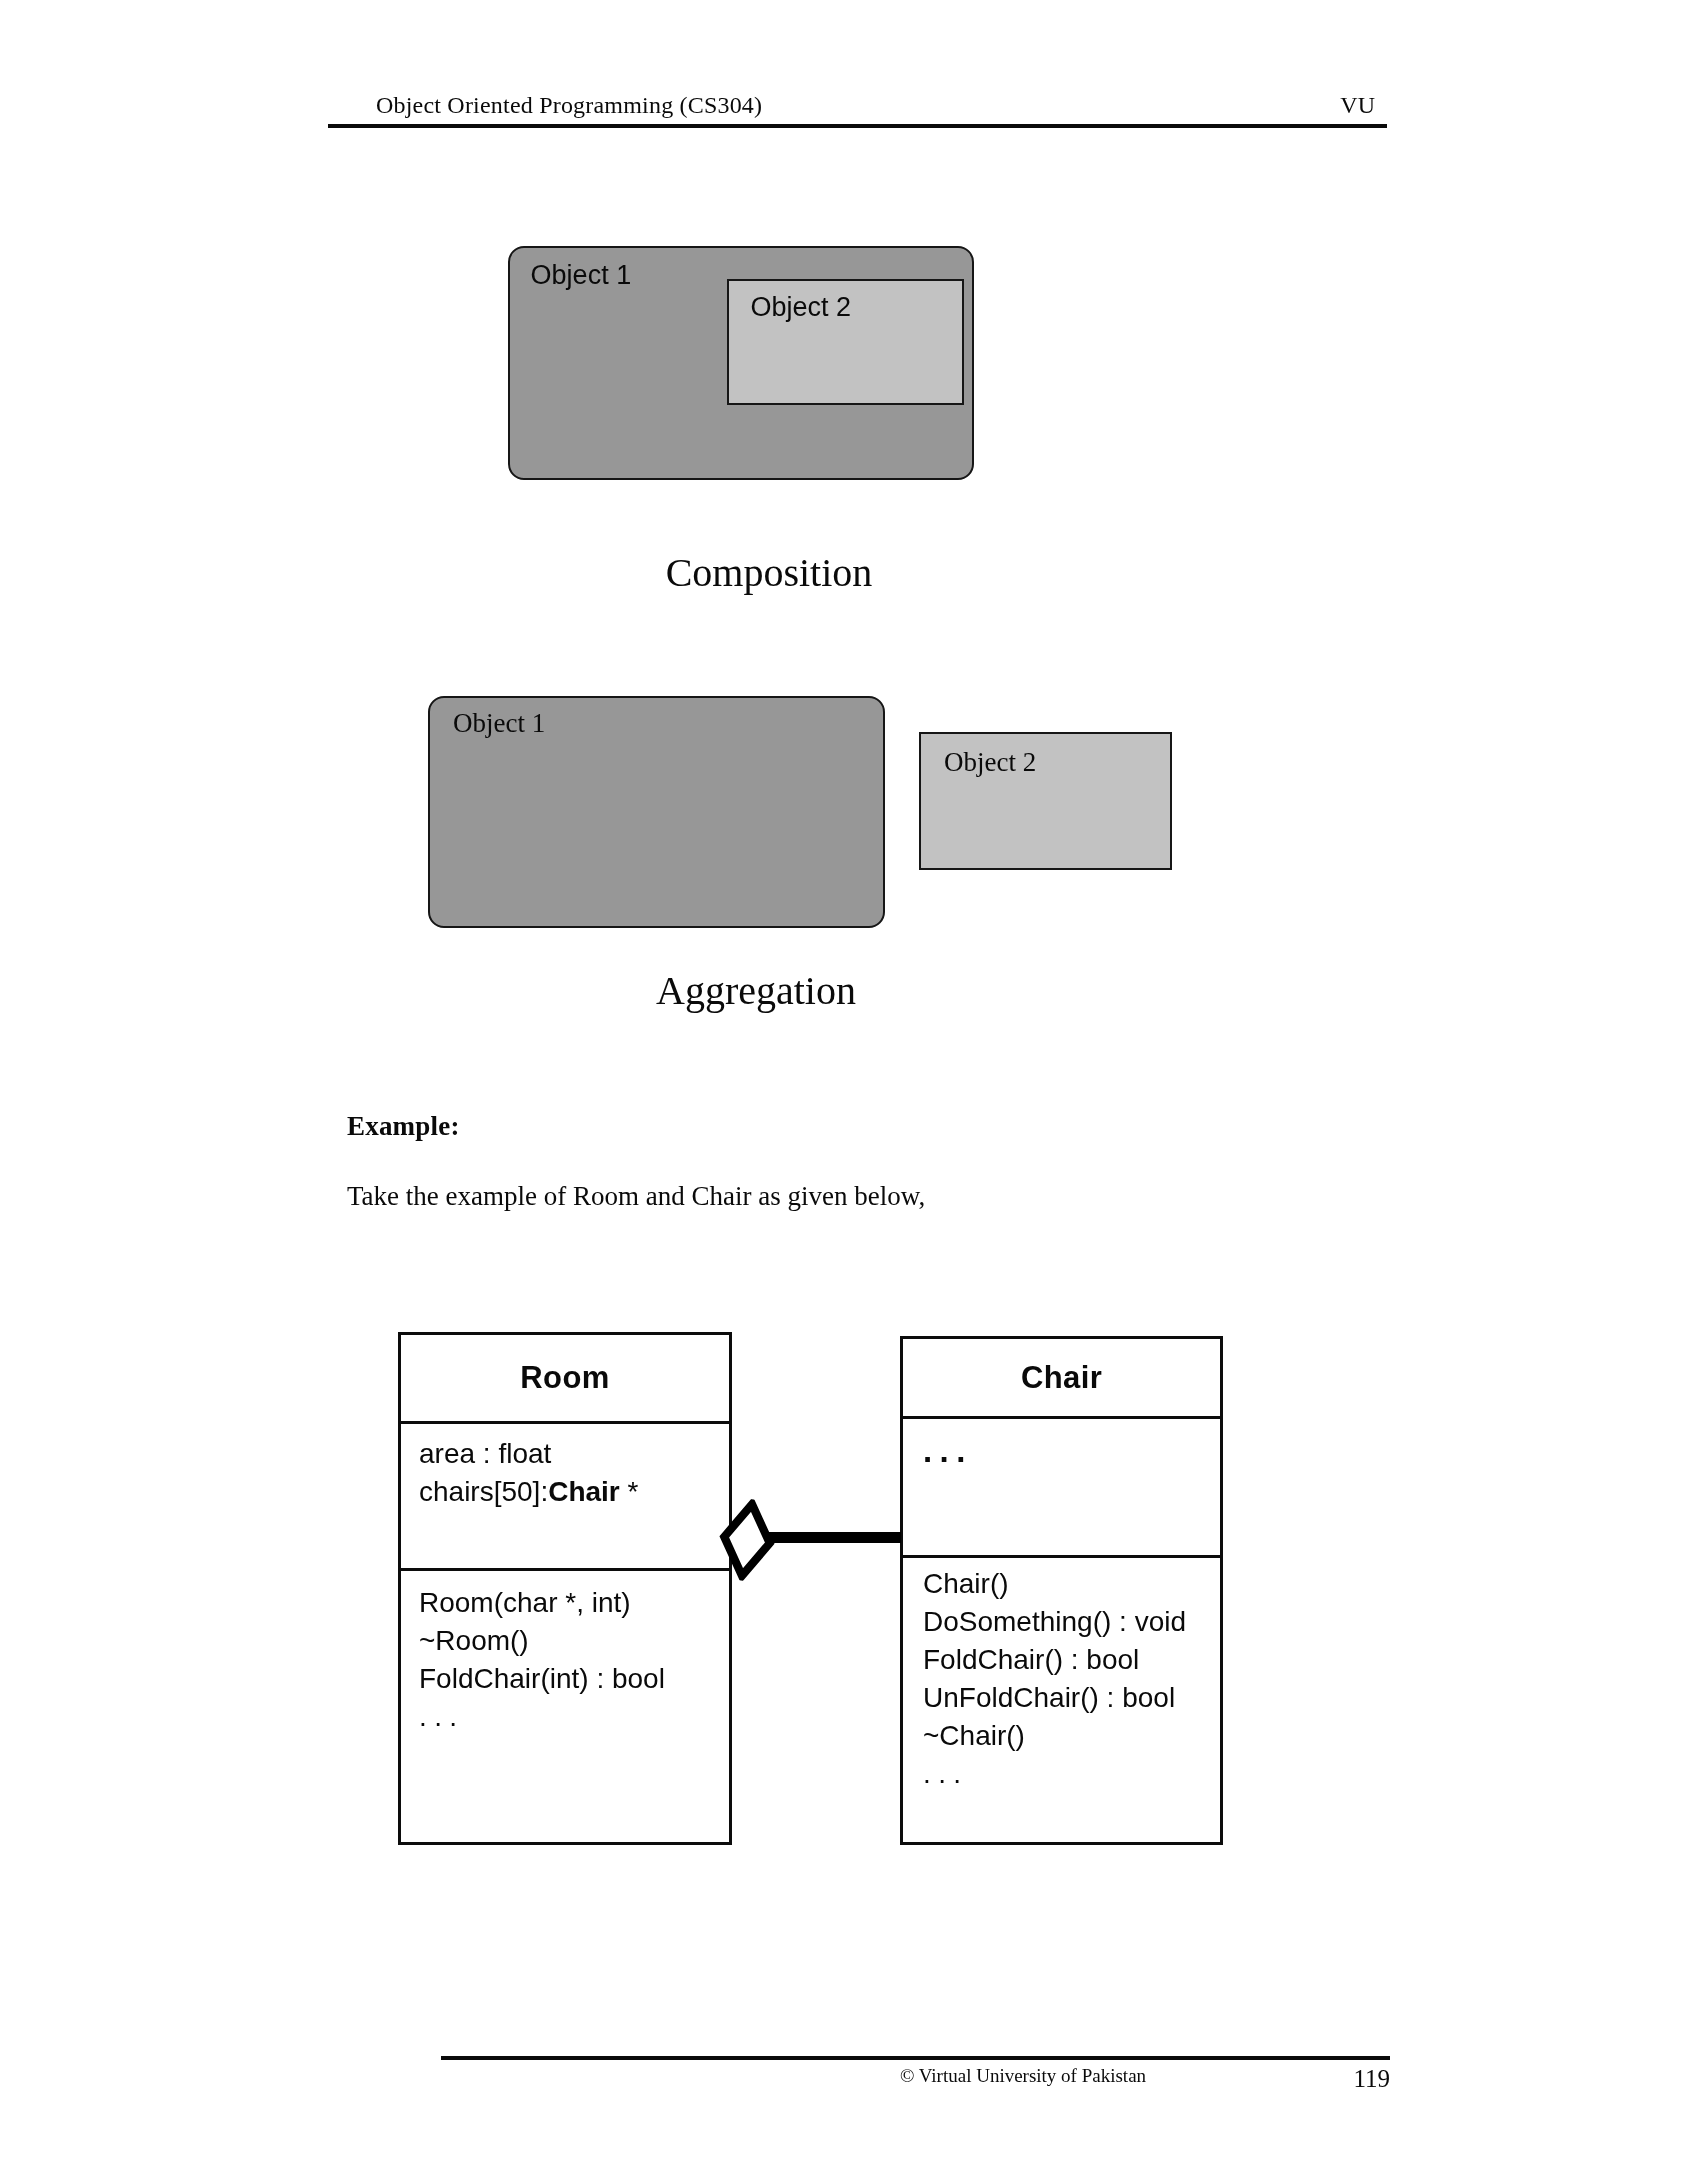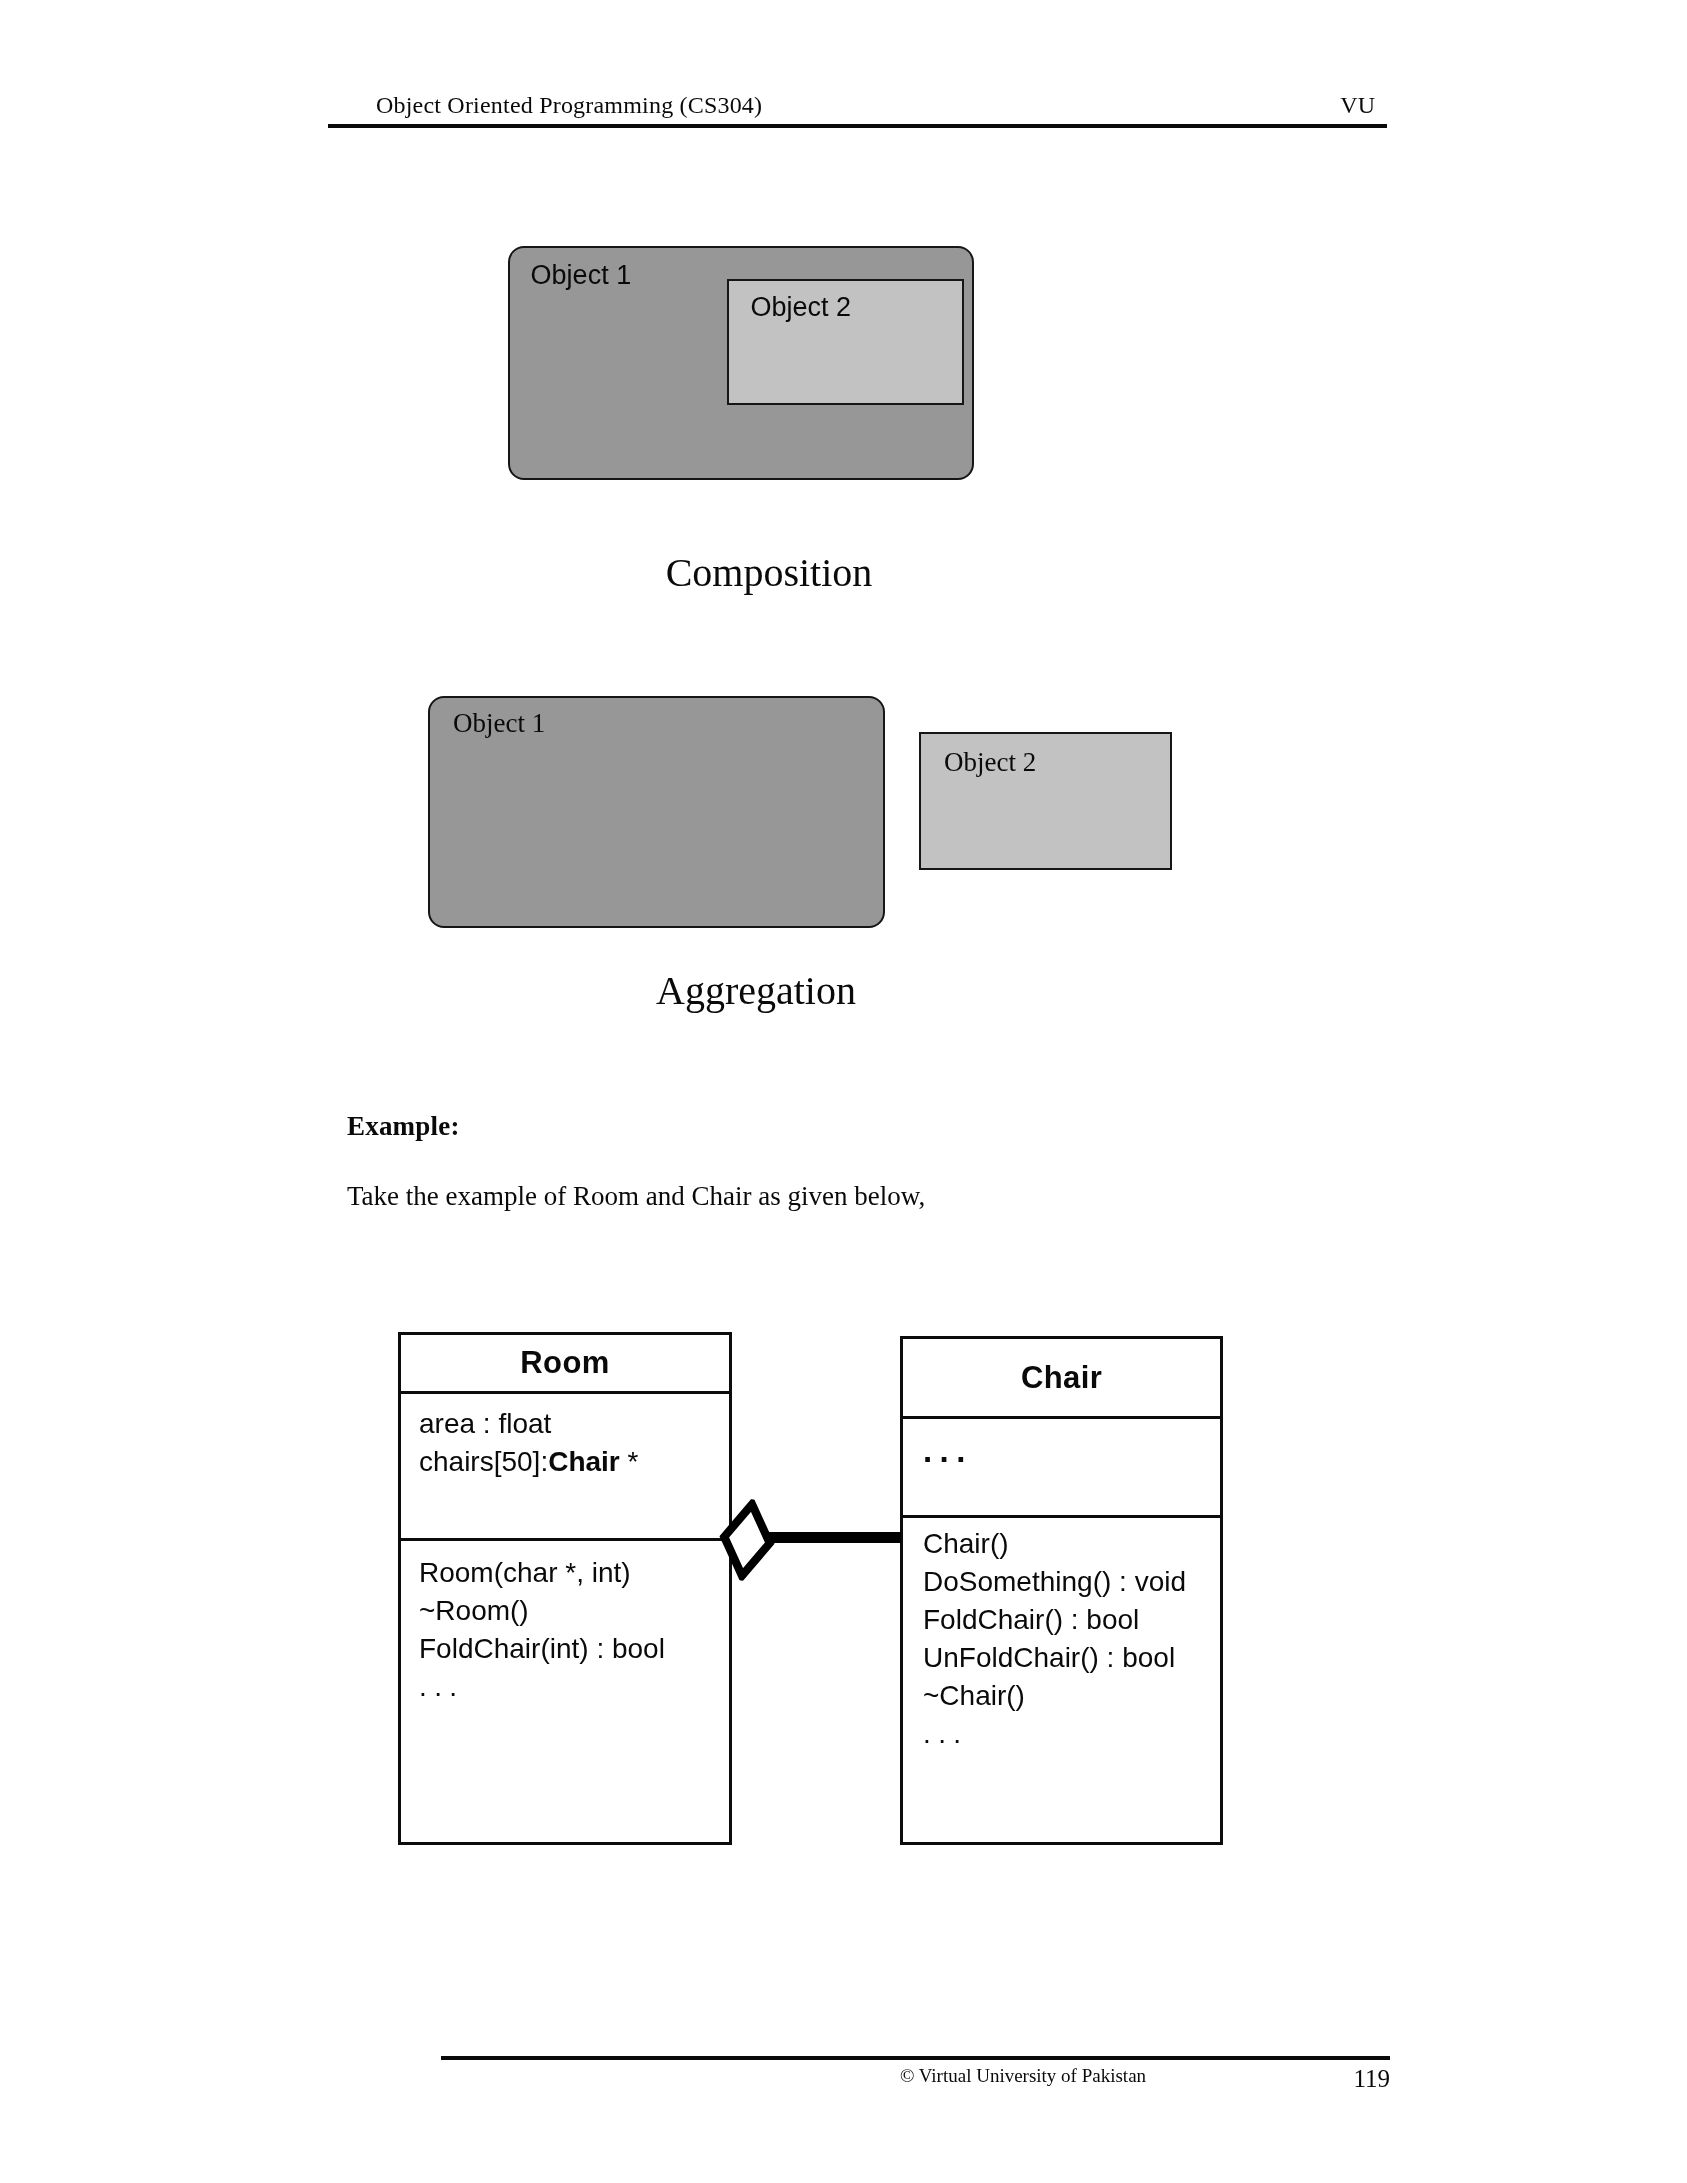--- a/index.html
+++ b/index.html
@@ -39,26 +39,26 @@
   .uml-box{
     position:absolute;background:#ffffff;border:3.3px solid #0c0c0c;box-sizing:border-box;
     font-family:"Liberation Sans",sans-serif;
   }
   .room-box{left:398px;top:1332px;width:334px;height:513px;}
   .chair-box{left:900px;top:1336px;width:323px;height:509px;}
   .uml-sec{box-sizing:border-box;position:relative;}
   .uml-sec + .uml-sec{border-top:3.3px solid #0c0c0c;}
   .uml-title{display:flex;align-items:center;justify-content:center;
     font-size:31px;font-weight:700;letter-spacing:0.4px;}
-  .room-box .s1{height:56px;}
+  .room-box .s1{height:86px;}
   .room-box .s2{height:147px;padding:10.7px 6.6px 0 18px;}
   .room-box .s3{height:288px;padding:13px 6.6px 0 18px;}
   .chair-box .s1{height:77px;}
   .chair-box .s2{height:99px;padding:15px 6.6px 0 20px;}
-  .chair-box .s3{height:327px;padding:6.6px 6.6px 0 20px;}
+  .chair-box .s3{height:327px;padding:6.6px 6.6px 0 20px;margin-top:40px;}
   .uml-line{font-size:28px;line-height:38px;white-space:nowrap;}
   .bold{font-weight:700;}
   .dots{letter-spacing:7.4px;}
   .dots-bold{letter-spacing:7.4px;font-weight:700;font-size:33px;line-height:33px;}
   .diamond-wrap{position:absolute;left:718px;top:1499px;width:58px;height:82px;transform:rotate(8deg);}
   .agg-link{position:absolute;left:769px;top:1532px;width:132px;height:10.7px;background:#000000;}
   
   .ftr-rule{position:absolute;left:441px;top:2056px;width:949px;height:4.1px;background:#0a0a0a;}
   .ftr-copy{position:absolute;left:776px;top:2065px;width:494px;text-align:center;font-size:19px;}
   .ftr-page{position:absolute;left:1291px;top:2065px;width:99px;text-align:right;font-size:25px;}

